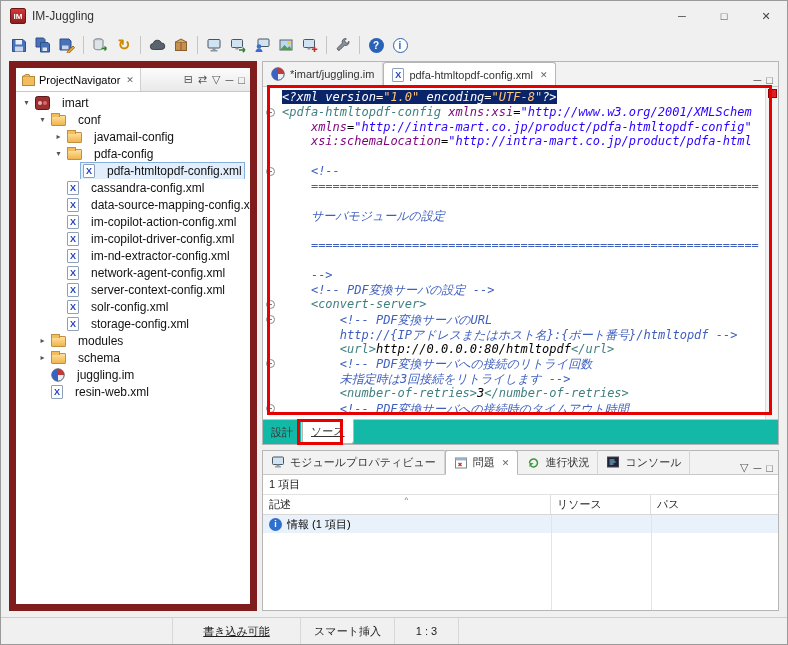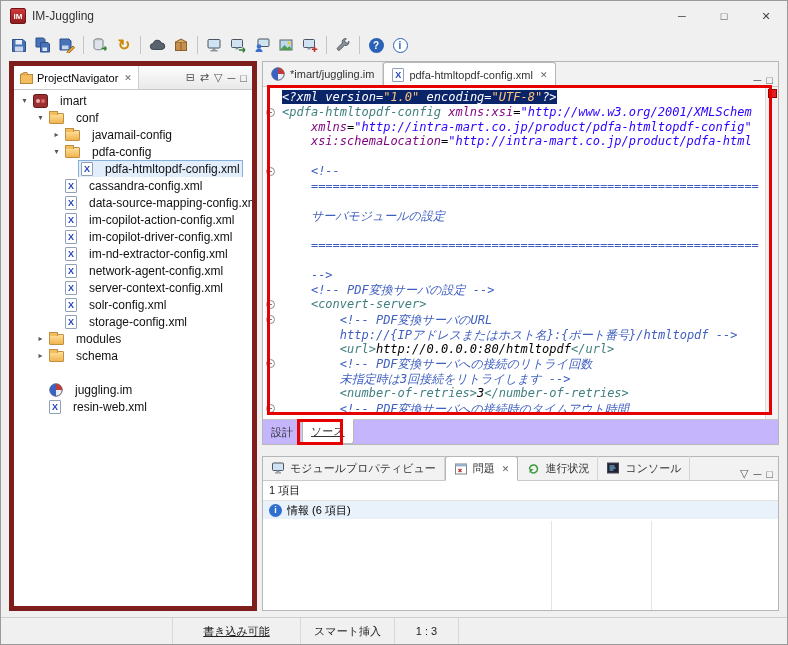--- a/index.html
+++ b/index.html
@@ -28,23 +28,23 @@
   .ic svg { display:block; }
   .ic-refresh { color:#cc8a00; font-size:15px; font-weight:bold; }
   .ic-help { width:15px; height:15px; border-radius:50%; background:#2a62b8; color:#fff;
              font-size:10px; font-weight:bold; }
   .ic-info { width:15px; height:15px; border-radius:50%; background:#fff; border:1px solid #2a62b8;
              color:#2a62b8; font-size:10px; font-weight:bold; }
 
   
   .main { position:absolute; top:58px; left:0; right:0; bottom:27px;
           display:flex; padding:2px 8px 6px; gap:5px; }
-  .left-panel { width:248px; flex:none; background:#fff; border:5px solid #7f1d1d;
+  .left-panel { width:248px; flex:none; background:#fff; border:7px solid #7f1d1d;
                 display:flex; flex-direction:column; }
-  .right-col { flex:1; min-width:0; display:flex; flex-direction:column; gap:11px; }
+  .right-col { flex:1; min-width:0; display:flex; flex-direction:column; gap:5px; }
 
   
   .panel-hdr { height:24px; flex:none; background:linear-gradient(#fcfcfc,#e9e9e9);
                border-bottom:1px solid #c8c8c8; display:flex; align-items:center; font-size:11px; }
   .pn-tab { display:flex; align-items:center; gap:4px; height:100%; padding:0 6px;
             background:#fff; border-right:1px solid #cfcfcf; }
   .tab-close { font-size:9px; color:#666; margin-left:2px; }
   .hdr-icons { margin-left:auto; display:flex; gap:5px; padding-right:5px; color:#555;
                font-size:11px; align-items:center; }
   .hdr-icons span { cursor:default; }
@@ -87,21 +87,21 @@
   .sg-attr { color:var(--c-attr,#7f007f); }
   .sg-eq, .sg-plain, .sg-text { color:#000; }
   .sg-val { color:var(--c-val,#2a00ff); }
   .sg-comment { color:var(--c-comment,#3f5fbf); }
   .lsel .lbox { background:var(--sel-bg,#0a246a); }
   .lsel .lbox span { color:#fff; }
   .lsel .lbox .sg-val { color:#ffc27a; }
   .ruler { width:13px; flex:none; background:#f3f3f3; border-left:1px solid #dcdcdc; position:relative; }
   .ruler-marker { position:absolute; top:2px; left:2px; width:9px; height:9px;
                   background:#e02020; border:1px solid #8f0000; }
-  .pagetabs { height:25px; flex:none; background:#c4b5fd; border-top:1px solid #c6c6c6;
+  .pagetabs { height:25px; flex:none; background:#14b8a6; border-top:1px solid #c6c6c6;
               display:flex; font-size:11px; }
   .ptab { display:flex; align-items:center; justify-content:center; color:#333;
           border-right:1px solid #d0d0d0; padding:0 8px; min-width:36px; }
   .ptab.active { background:#fff; border:1px solid #b6b6b6; border-top:1px solid #fff;
                  margin-top:-1px; border-radius:0 0 3px 3px;text-decoration:underline; }
 
   
   .bottom { flex:1; background:#fff; border:1px solid #b6b6b6; display:flex; flex-direction:column; }
   .btabs { height:24px; flex:none; background:#f2f2f2; border-bottom:1px solid #c9c9c9;
            display:flex; align-items:flex-end; font-size:11px; }
@@ -401,21 +401,21 @@
               <span class="tlabel">modules</span>
             </span>
           </div>
           <div class="titem" style="padding-left: 20px;">
             <span class="caret">▸</span>
             <span class="rc">
               <span class="ic ic-folder"></span>
               <span class="tlabel">schema</span>
             </span>
           </div>
-          <div class="titem" style="padding-left: 20px; margin-top: 17px;">
+          <div class="titem" style="padding-left: 20px;">
             <span class="caret"></span>
             <span class="rc">
               <span class="ic ic-juggling">
                 <svg width="14" height="14" viewBox="0 0 14 14">
                   <circle cx="7" cy="7" r="6.2" fill="#e9edf5" stroke="#556"></circle>
                   <path d="M7 .8A6.2 6.2 0 0 0 7 13.2z" fill="#3a62c0"></path>
                   <path d="M7 .8A6.2 6.2 0 0 1 13.2 7H7z" fill="#c03a3a"></path>
                 </svg>
               </span>
               <span class="tlabel">juggling.im</span>
@@ -568,25 +568,37 @@
               <span>コンソール</span>
             </div>
             <div class="hdr-icons">
               <span class="ic ic-view-menu">▽</span>
               <span class="ic ic-minimize">─</span>
               <span class="ic ic-maximize">□</span>
             </div>
           </div>
         <div class="bp-content">
           <div class="count-row">1 項目</div>
+          <div class="phead" id="phead">
+              <div class="pcol c0">
+                <span>記述</span>
+                <span class="sort">^</span>
+              </div>
+              <div class="pcol c1">
+                <span>リソース</span>
+              </div>
+              <div class="pcol c2">
+                <span>パス</span>
+              </div>
+            </div>
           <div id="prows">
               <div class="prow">
                 <span class="pcell c0">
                   <span class="ic-row-info">i</span>
-                  <span>情報 (6 項目)</span>
+                  <span>情報 (1 項目)</span>
                 </span>
                 <span class="pcell c1"></span>
                 <span class="pcell c2"></span>
               </div>
             </div>
           <div class="vline" style="left:288px;"></div>
           <div class="vline" style="left:388px;"></div>
         </div>
       </div>
 

